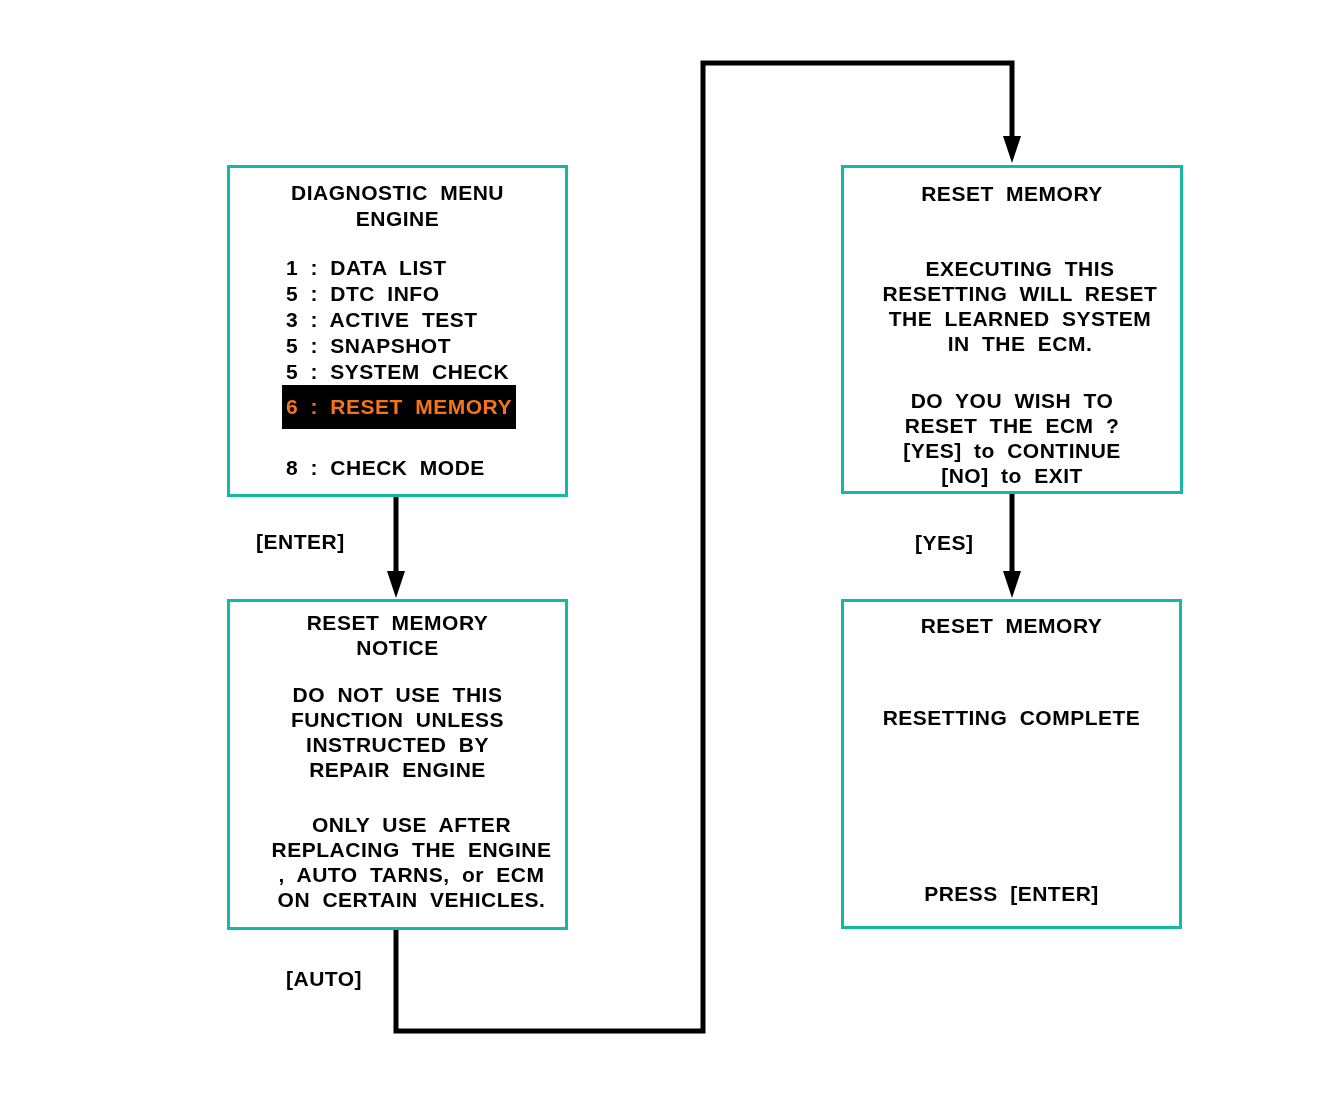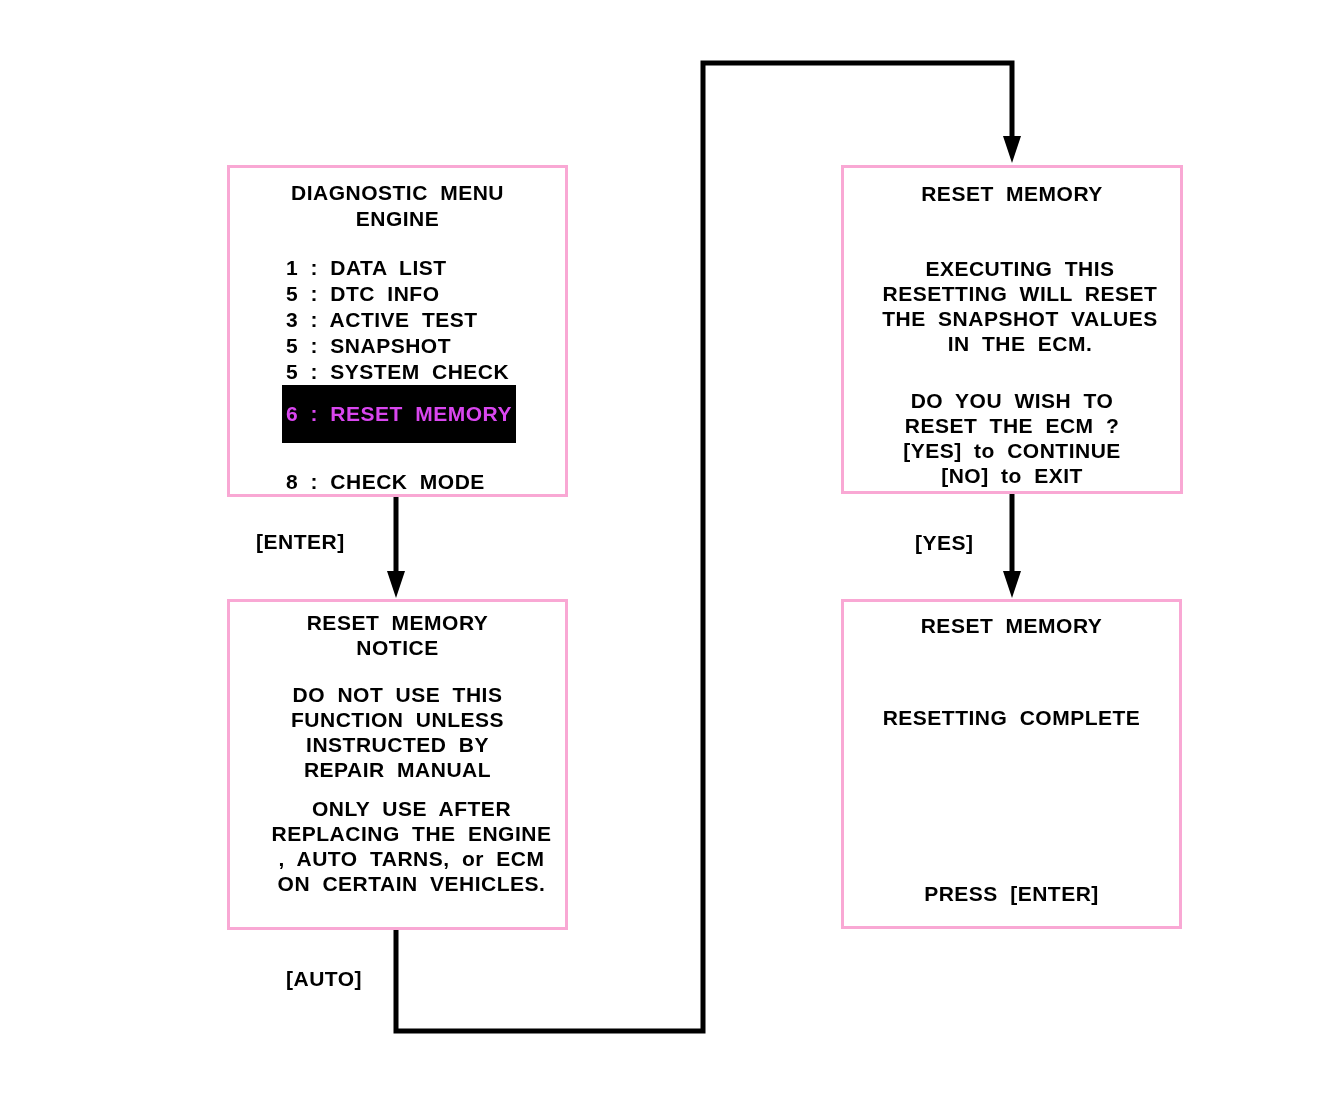--- a/index.html
+++ b/index.html
@@ -12,21 +12,21 @@
     width: 1328px;
     height: 1102px;
     background: #ffffff;
     font-family: "Liberation Sans", sans-serif;
     font-weight: bold;
     color: #000000;
     overflow: hidden;
   }
   .screen {
     position: absolute;
-    border: 3px solid #f9a8d4;
+    border: 3px solid #14b8a6;
     background: #ffffff;
     box-sizing: border-box;
   }
   #screen-menu     { left: 227px; top: 165px; width: 341px; height: 332px; }
   #screen-confirm  { left: 841px; top: 165px; width: 342px; height: 329px; }
   #screen-notice   { left: 227px; top: 599px; width: 341px; height: 331px; }
   #screen-complete { left: 841px; top: 599px; width: 341px; height: 330px; }
 
   .txt {
     font-size: 21px;
@@ -38,34 +38,34 @@
   .center { text-align: center; }
 
   
   #screen-menu .title-block { padding-top: 12px; line-height: 26px; }
   #screen-menu .menu-list   { margin-top: 23px; padding-left: 56px; }
   .menu-item { line-height: 26px; }
   .menu-item.gap-above { margin-top: 26px; }
   .menu-item .hl {
     display: inline-block;
     background: #000000;
-    color: #d946ef;
-    padding: 16px 4px;
+    color: #f97316;
+    padding: 9px 4px;
     margin-left: -4px;
   }
 
   
   #screen-confirm .title-block { padding-top: 14px; line-height: 24px; }
   #screen-confirm .para1 { margin-top: 50px; padding-left: 16px; }
   #screen-confirm .para2 { margin-top: 32px; }
 
   
   #screen-notice .title-block { padding-top: 8px; line-height: 25px; }
   #screen-notice .para1 { margin-top: 22px; }
-  #screen-notice .para2 { margin-top: 14px; padding-left: 28px; }
+  #screen-notice .para2 { margin-top: 30px; padding-left: 28px; }
 
   
   #screen-complete .title-block { padding-top: 12px; line-height: 24px; }
   #screen-complete .status-line { margin-top: 67px; }
   #screen-complete .prompt-line { margin-top: 151px; }
 
   .edge-label {
     position: absolute;
     font-size: 21px;
     letter-spacing: 0.5px;
@@ -115,41 +115,41 @@
       <div class="menu-item"><span class="hl">6 : RESET MEMORY</span></div>
       <div class="menu-item gap-above">8 : CHECK MODE</div>
     </div>
   </div>
 
   <div class="screen" id="screen-confirm">
     <div class="txt center title-block">RESET MEMORY</div>
     <div class="txt center para1">
       <div>EXECUTING THIS</div>
       <div>RESETTING WILL RESET</div>
-      <div>THE SNAPSHOT VALUES</div>
+      <div>THE LEARNED SYSTEM</div>
       <div>IN THE ECM.</div>
     </div>
     <div class="txt center para2">
       <div>DO YOU WISH TO</div>
       <div>RESET THE ECM ?</div>
       <div>[YES] to CONTINUE</div>
       <div>[NO] to EXIT</div>
     </div>
   </div>
 
   <div class="screen" id="screen-notice">
     <div class="txt center title-block">
       <div>RESET MEMORY</div>
       <div>NOTICE</div>
     </div>
     <div class="txt center para1">
       <div>DO NOT USE THIS</div>
       <div>FUNCTION UNLESS</div>
       <div>INSTRUCTED BY</div>
-      <div>REPAIR MANUAL</div>
+      <div>REPAIR ENGINE</div>
     </div>
     <div class="txt center para2">
       <div>ONLY USE AFTER</div>
       <div>REPLACING THE ENGINE</div>
       <div>, AUTO TARNS, or ECM</div>
       <div>ON CERTAIN VEHICLES.</div>
     </div>
   </div>
 
   <div class="screen" id="screen-complete">

